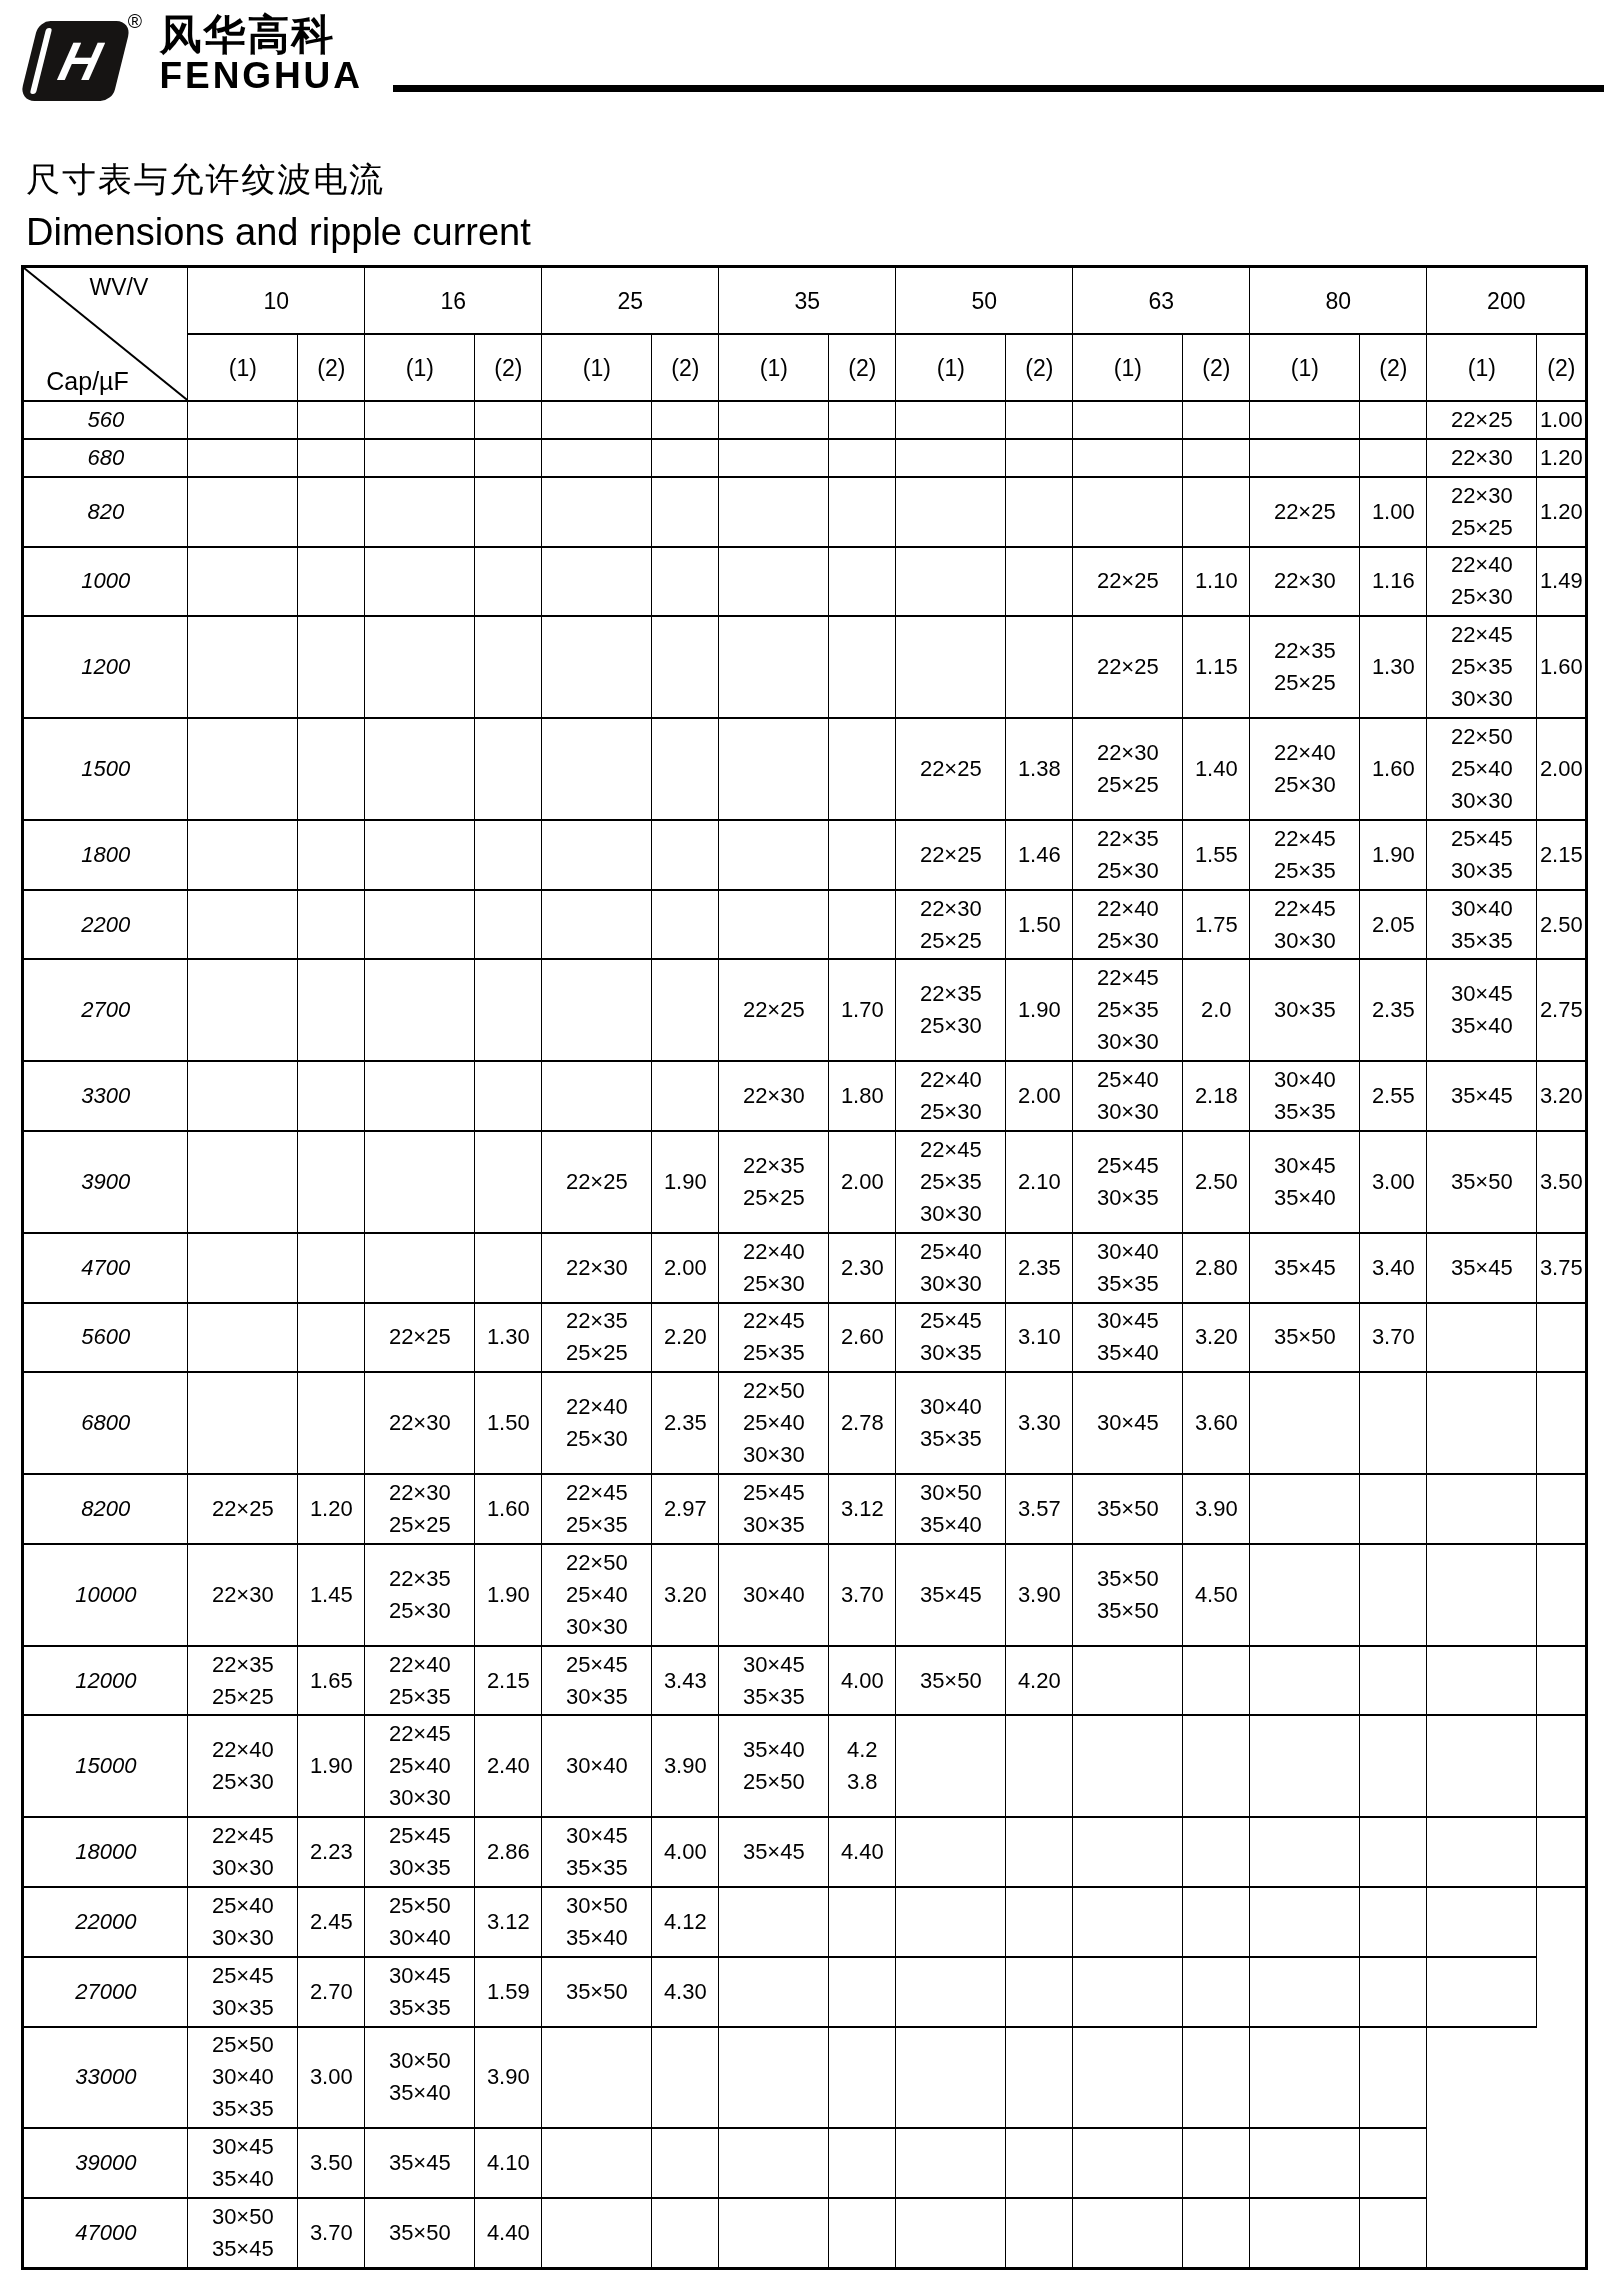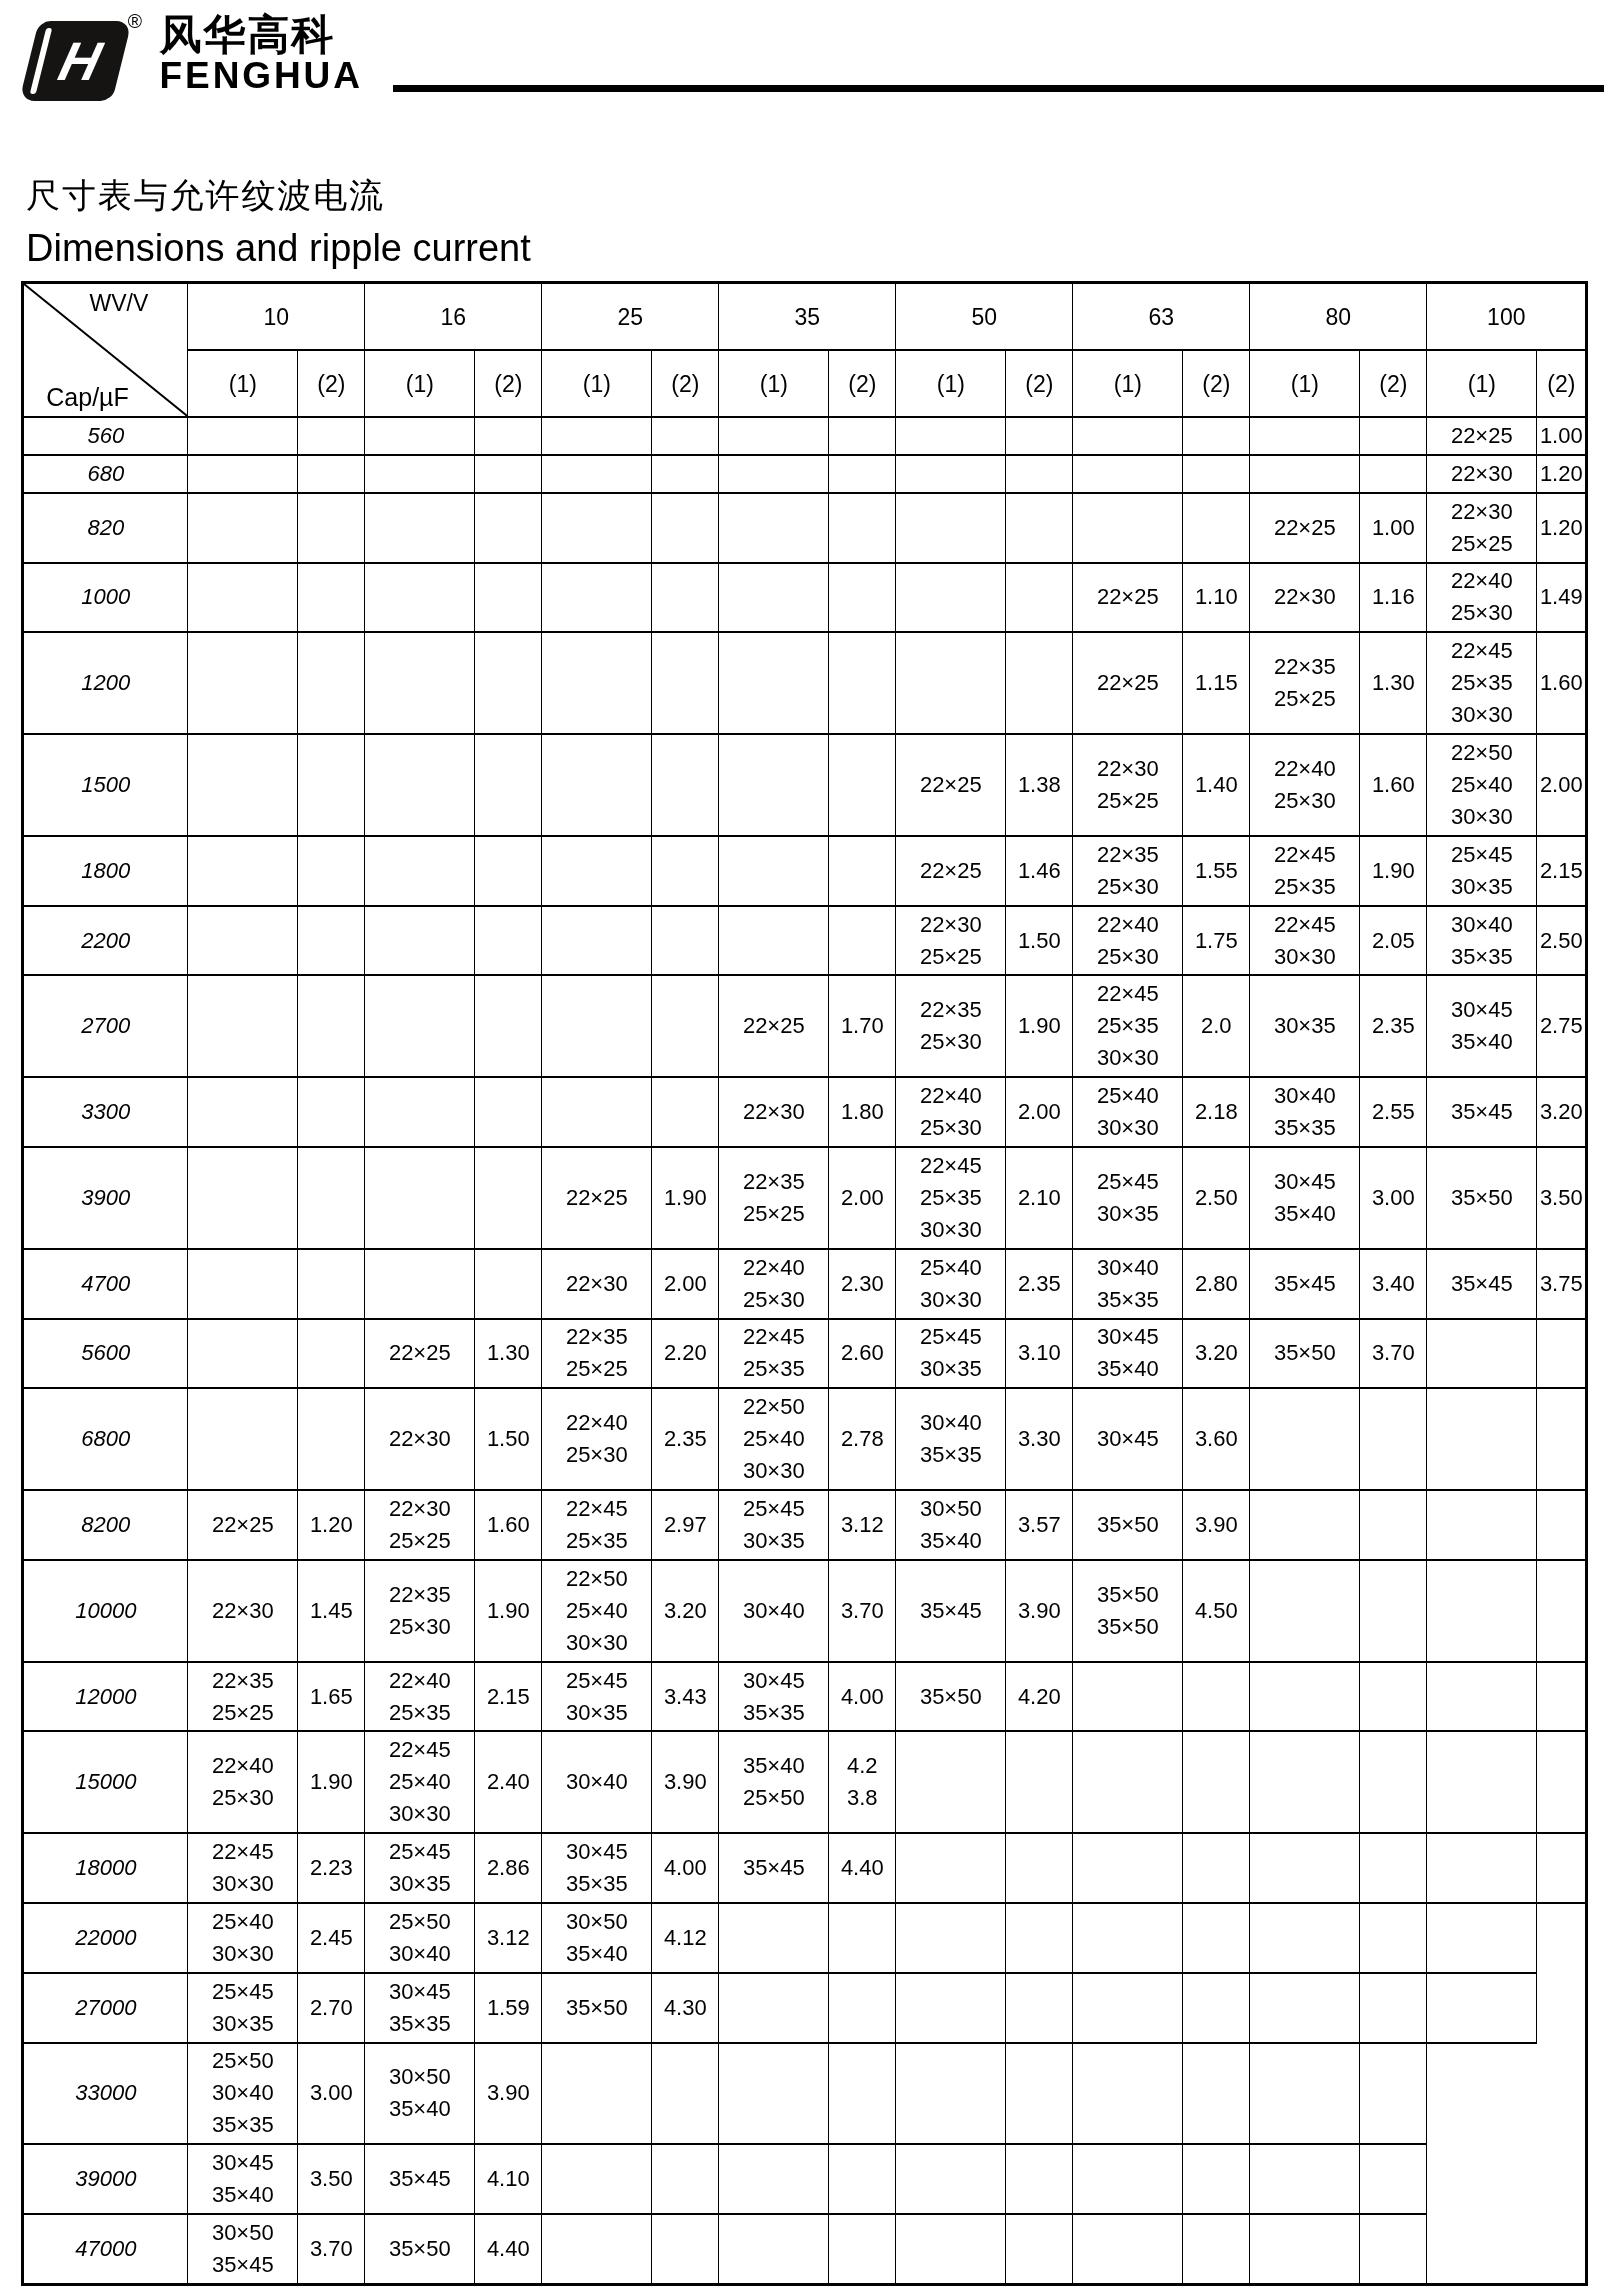--- a/index.html
+++ b/index.html
@@ -20,21 +20,21 @@
   }
   .logo-slash { position: absolute; left: 8.7px; top: 6.8px; bottom: 6.8px; width: 6.8px; background: #fff; border-radius: 2.9px; }
   .logo-h { color: #fff; font-weight: bold; font-style: italic; font-size: 54px; line-height: 1; padding-left: 9.7px; }
   .reg { font-size: 19.4px; margin: 1.9px 0 0 5.8px; }
   .brand { margin: 5.8px 0 0 17.5px; }
   .brand-cn { font-size: 42px; font-weight: bold; letter-spacing: 1.9px; line-height: 1.0; }
   .brand-en { font-size: 37px; font-weight: bold; letter-spacing: 2.9px; line-height: 1.0; margin-top: 1.9px; }
   .doc-title { position: absolute; right: 21.3px; top: 25px; font-size: 36px; font-weight: bold; letter-spacing: 0.5px; }
   .header-rule { position: absolute; left: 393px; right: 17.5px; top: 85px; height: 6.8px; background: #000; }
   
-  .sec-title-cn { margin: 74px 0 0 26px; font-size: 34px; letter-spacing: 1.9px; }
+  .sec-title-cn { margin: 58px 0 0 26px; font-size: 34px; letter-spacing: 1.9px; }
   .sec-title-en { margin: 7.8px 0 0 26px; font-size: 38px; }
   
   table.dim {
     margin: 11.6px 0 0 21.3px;
     border-collapse: collapse; table-layout: fixed;
     border: 3.9px solid #000;
     padding-left: 36px;
   }
   table.dim th, table.dim td {
     border-left: 1.9px solid #000; border-right: 1.9px solid #000;
@@ -101,21 +101,21 @@
         <span class="corner-top">WV/V</span>
         <span class="corner-bottom">Cap/µF</span>
       </th>
     <th colspan="2">10</th>
         <th colspan="2">16</th>
         <th colspan="2">25</th>
         <th colspan="2">35</th>
         <th colspan="2">50</th>
         <th colspan="2">63</th>
         <th colspan="2">80</th>
-        <th colspan="2">100</th>
+        <th colspan="2">200</th>
       </tr>
     <tr>
         <th>(1)</th>
         <th>(2)</th>
         <th>(1)</th>
         <th>(2)</th>
         <th>(1)</th>
         <th>(2)</th>
         <th>(1)</th>
         <th>(2)</th>

